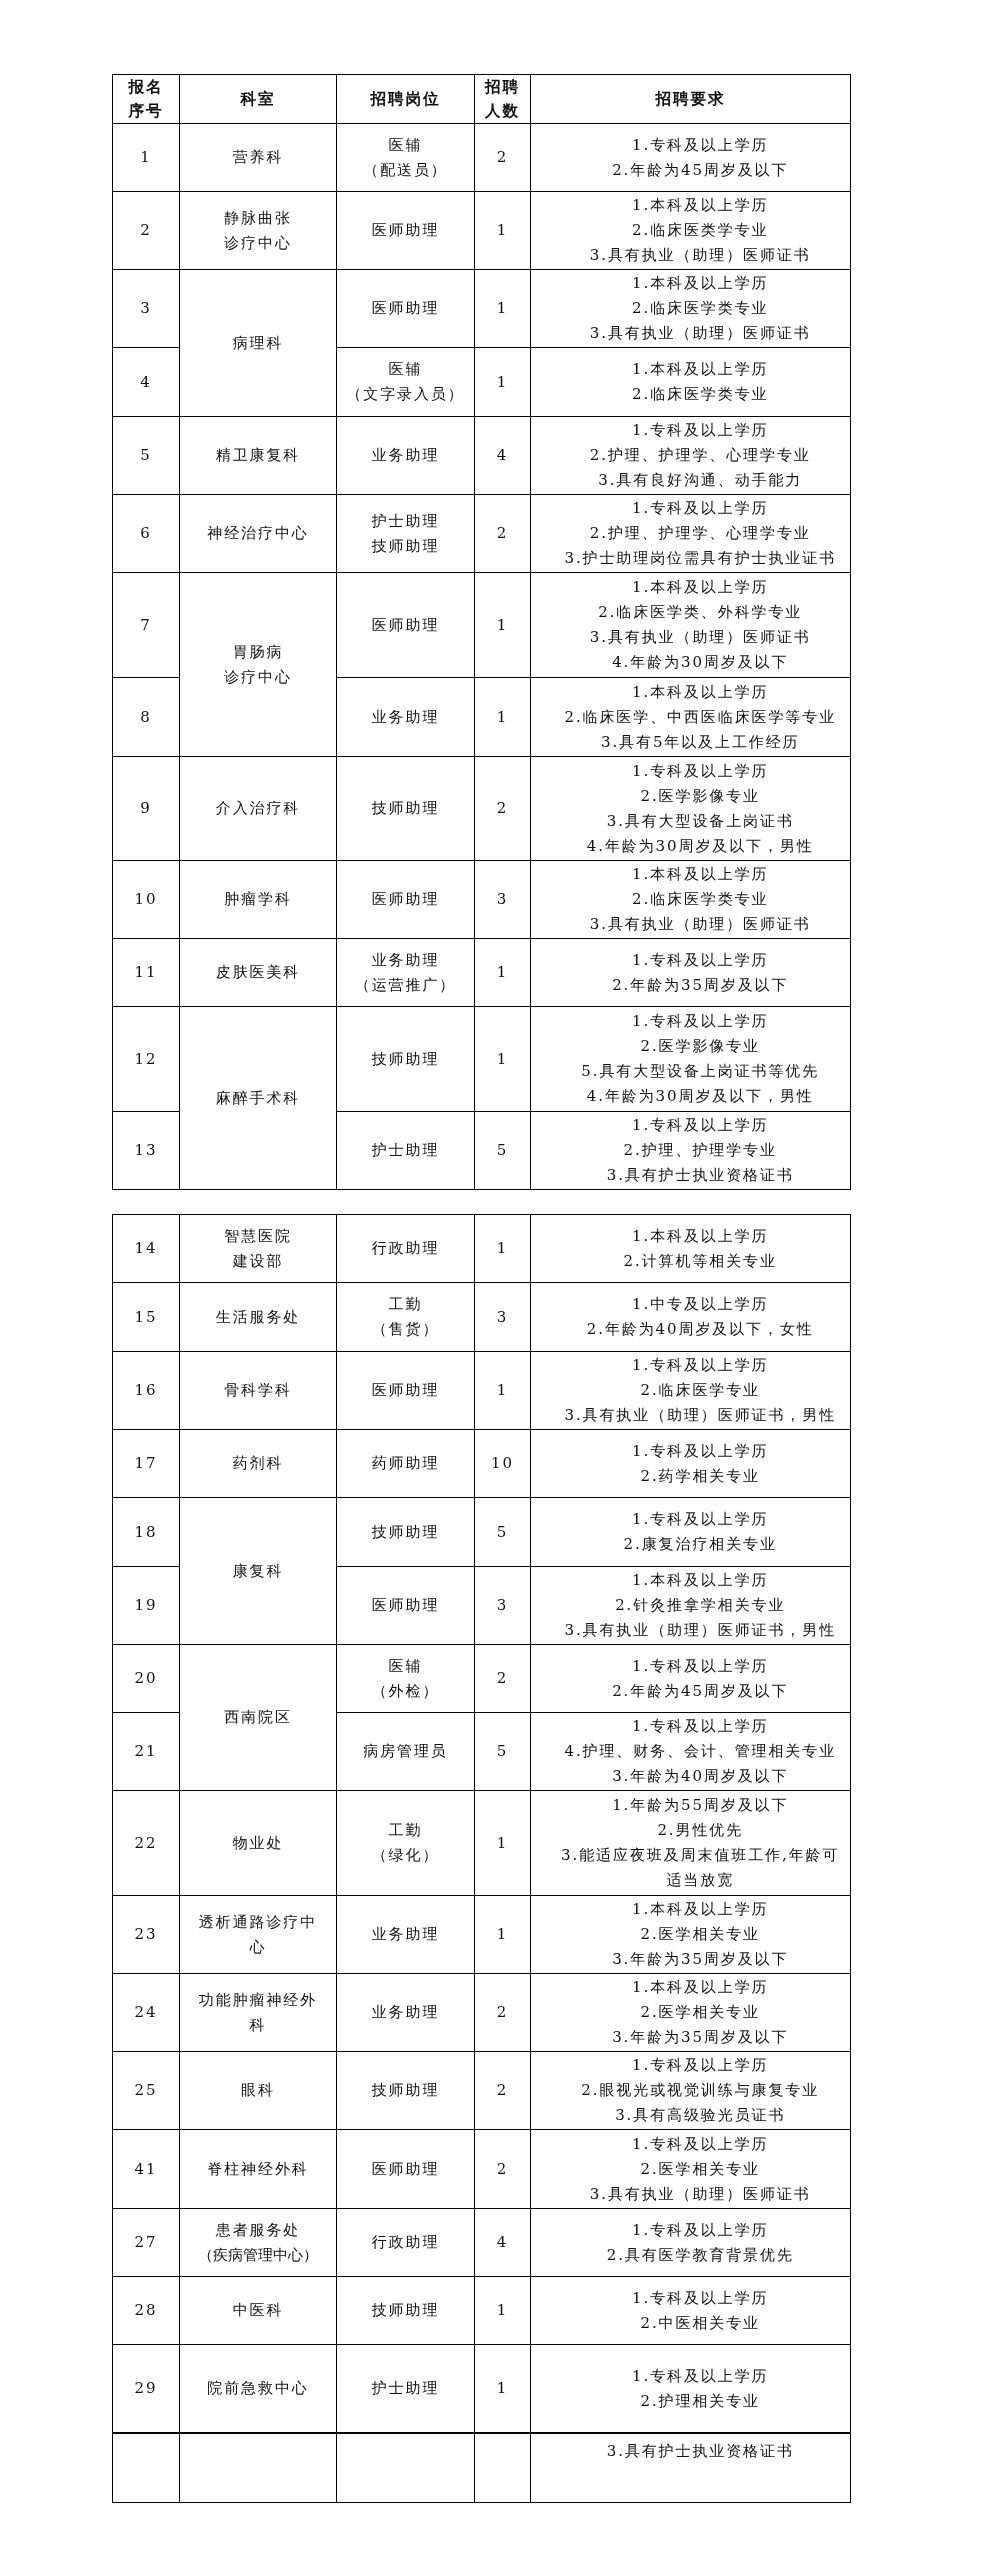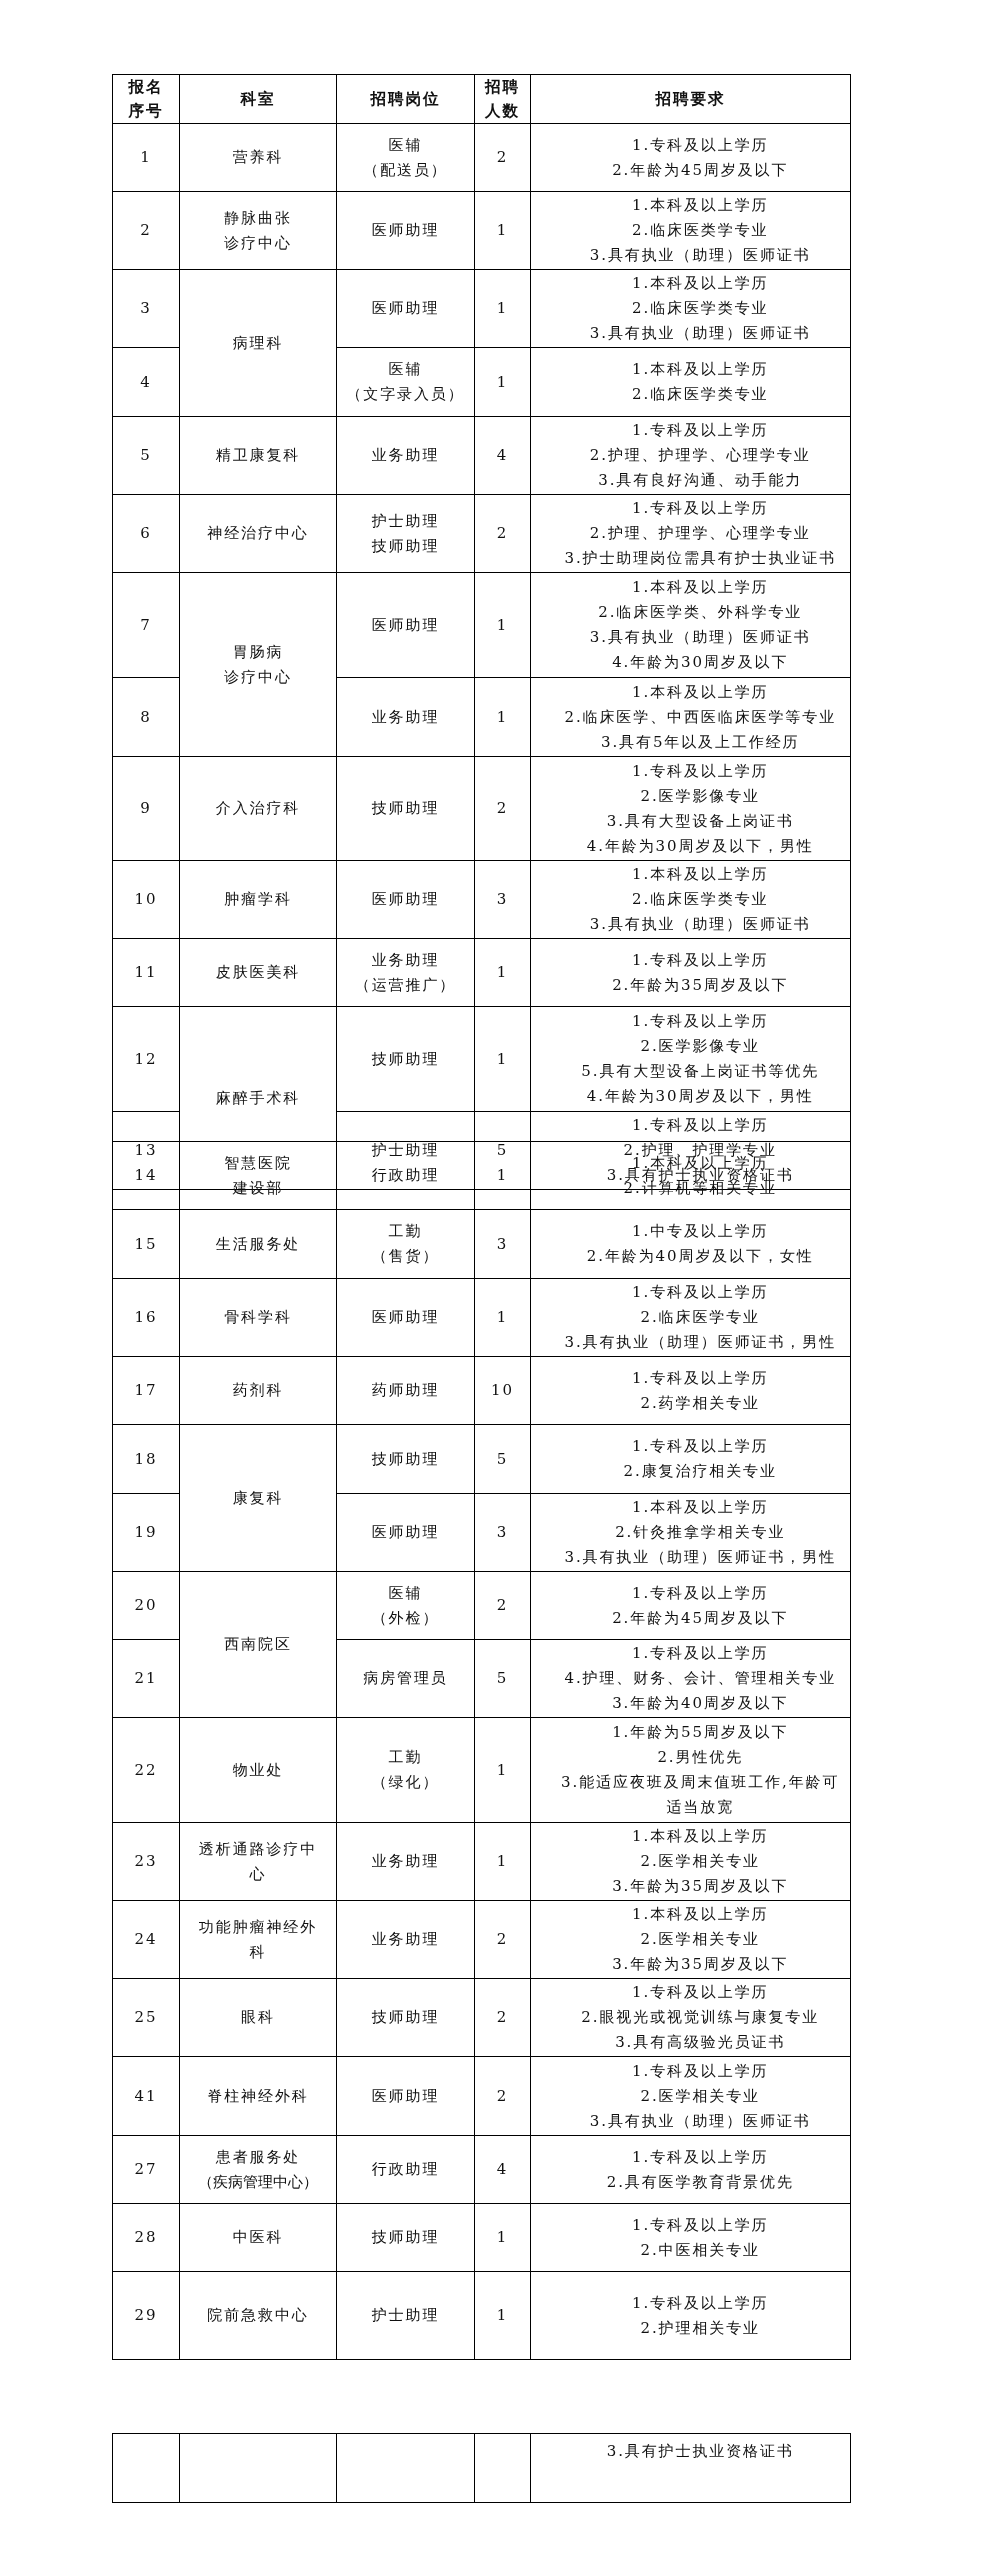--- a/index.html
+++ b/index.html
@@ -207,21 +207,21 @@
     <td>5</td>
     <td class="req">
           <span class="line">1.专科及以上学历</span>
           <span class="line">2.护理、护理学专业</span>
           <span class="line">3.具有护士执业资格证书</span>
         </td>
   </tr>
 </tbody>
   </table>
 
-<table class="tbl" style="top:1141px;">
+<table class="tbl" style="top:1214px;">
   <colgroup>
       <col style="width:67px">
       <col style="width:157px">
       <col style="width:138px">
       <col style="width:56px">
       <col style="width:320px">
     </colgroup>
 
   <tbody>
       <tr style="height:68px">

